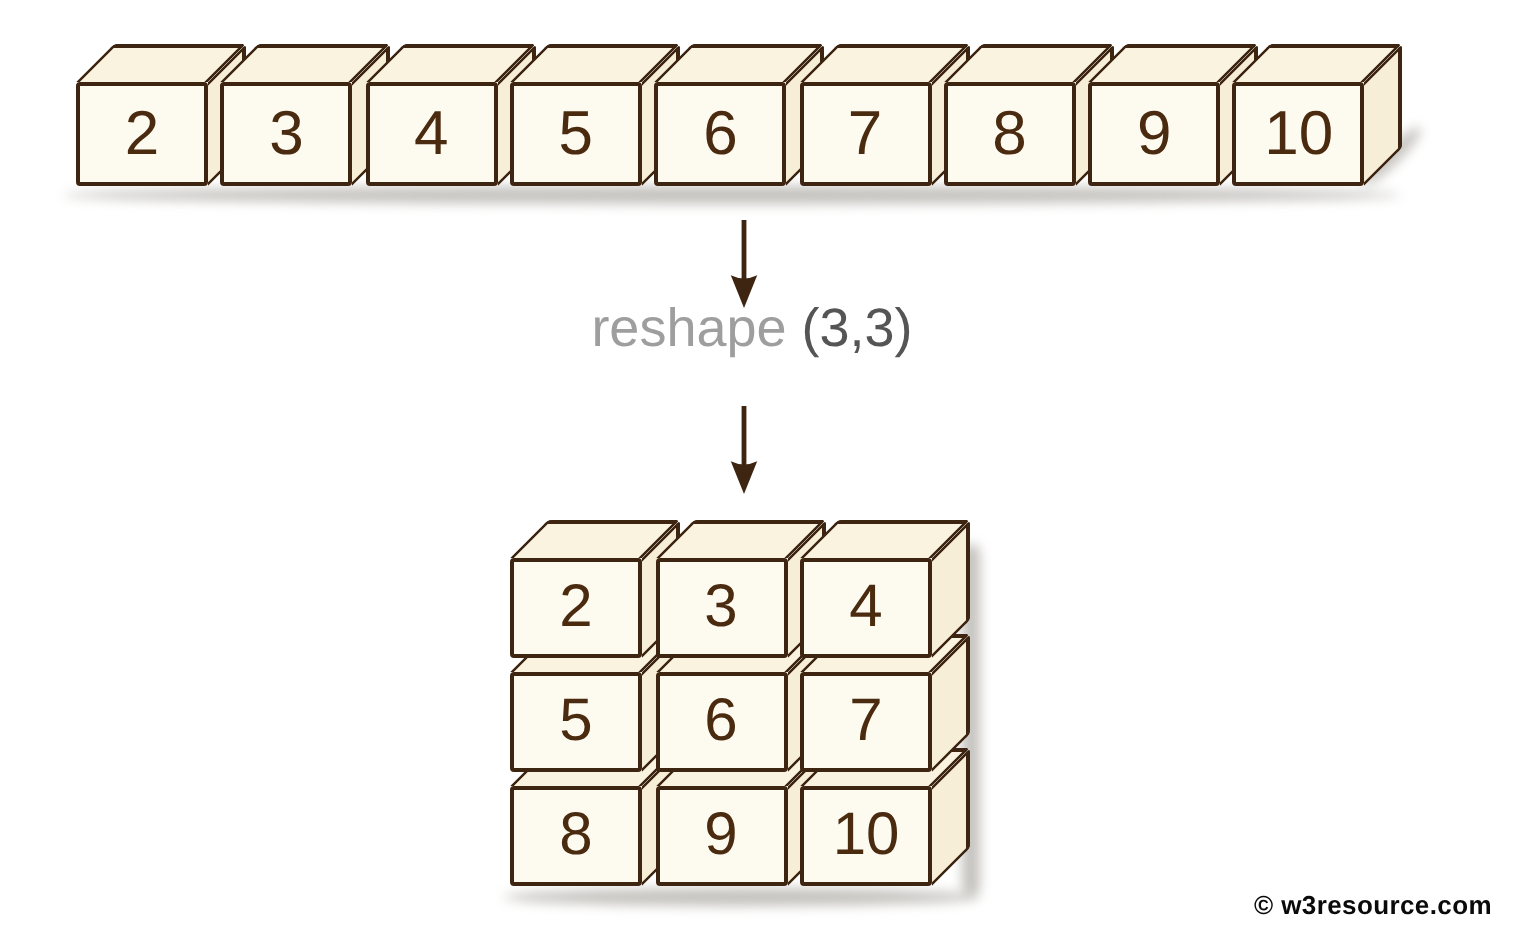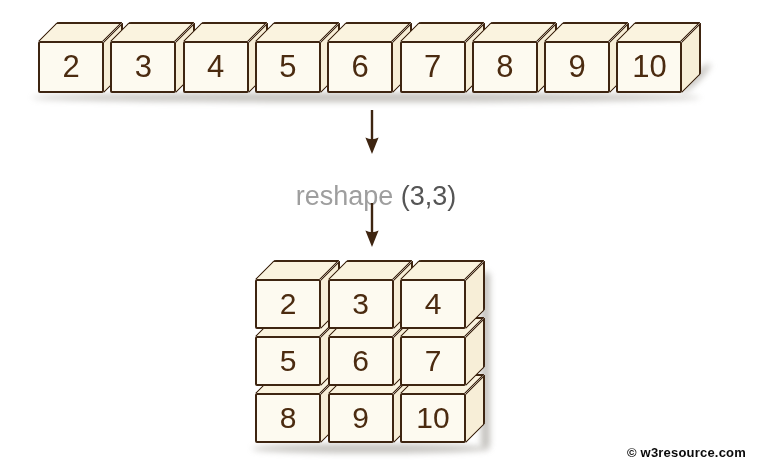--- a/index.html
+++ b/index.html
@@ -53,21 +53,21 @@
 
   
   .arrow{position:absolute;left:362px;width:20px;height:44px;}
   .arrow-1{top:110px;}
   .arrow-2{top:203px;}
   .arrow line{stroke:var(--arrow);stroke-width:2.4;}
   .arrow path{fill:var(--arrow);}
 
   
   .reshape-label{
-    position:absolute;left:226px;top:180px;width:300px;
+    position:absolute;left:226px;top:148px;width:300px;
     text-align:center;font-size:27px;line-height:32px;
     white-space:pre;
   }
   .lbl-gray{color:var(--label-gray);}
   .lbl-dark{color:var(--label-dark);}
 
   
   .watermark{
     position:absolute;left:627px;top:445px;
     font-size:13px;font-weight:bold;color:#0a0a0a;

